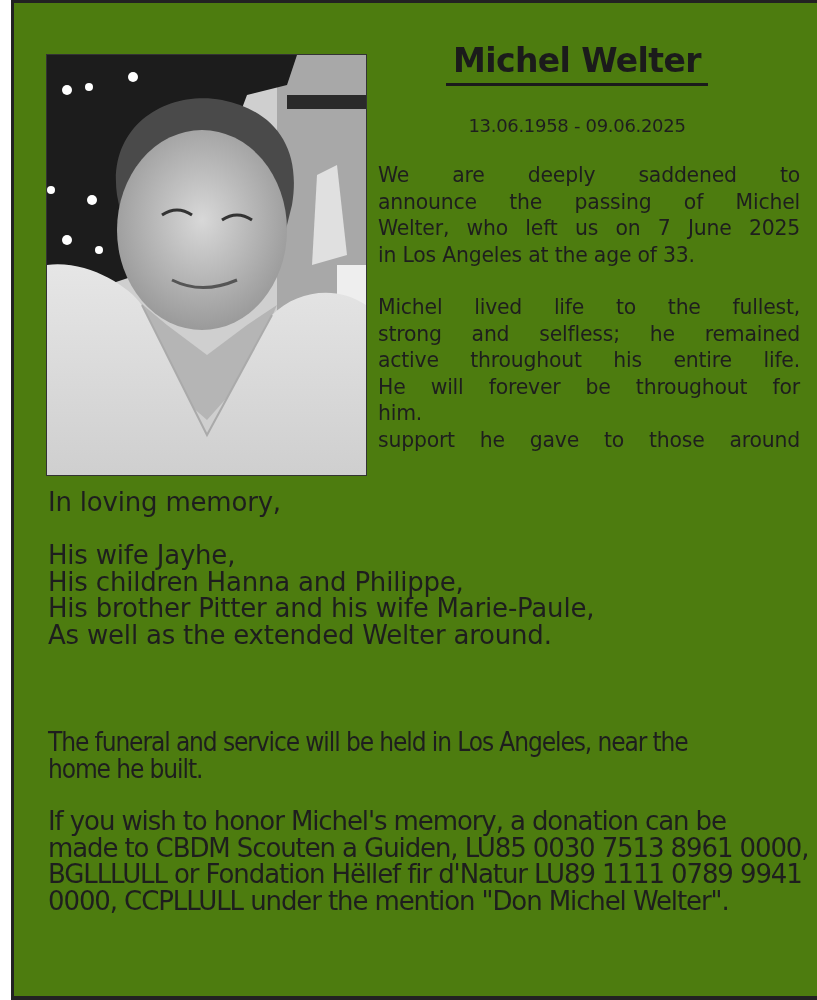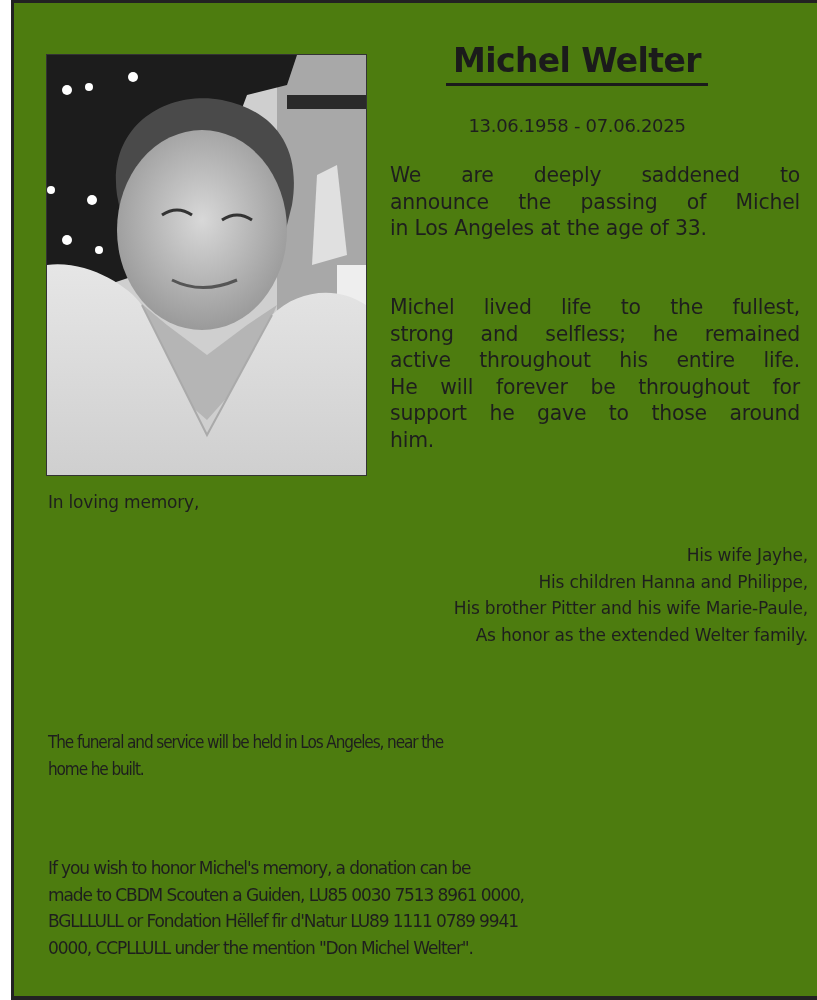--- a/index.html
+++ b/index.html
@@ -23,43 +23,43 @@
   .photo {
     position: absolute; left: 32px; top: 51px; width: 319px; height: 420px;
     border: 1.5px solid #333; overflow: hidden; background: #bbb;
   }
   .photo svg { display: block; width: 100%; height: 100%; }
   .right-col {
     position: absolute; left: 364px; width: 422px;
     font-size: 20.4px; line-height: 26.5px; text-align: justify;
     letter-spacing: -0.2px;
   }
-  .right-col .line { display: block; text-align: justify; text-align-last: justify; white-space: nowrap; margin-left: 12px; }
+  .right-col .line { display: block; text-align: justify; text-align-last: justify; white-space: nowrap; }
   .right-col .line.last { text-align-last: left; }
   .para1 { top: 159px; }
   .para2 { top: 291px; }
   .bottom {
-    position: absolute; left: 34px; width: 760px; font-size: 17px; line-height: 26.5px;
+    position: absolute; left: 34px; width: 760px; font-size: 26px; line-height: 26.5px;
     letter-spacing: -0.2px;
   }
   .bottom .line { display: block; white-space: nowrap; }
   .memory { top: 486px; }
-  .family { top: 539px; text-align: right; }
+  .family { top: 539px; }
   .funeral { top: 726px; font-stretch: condensed; }
-  .donation { top: 805px; margin-top: 47px; }
+  .donation { top: 805px; }
   .place { top: 938px; }
   .cond { letter-spacing: -1.1px; }
 </style>
 </head>
 <body>
 
 <div class="frame">
 
   <div class="title txt">Michel Welter</div>
-  <div class="dates txt">13.06.1958 - 07.06.2025</div>
+  <div class="dates txt">13.06.1958 - 09.06.2025</div>
 
   <div class="photo">
     <svg viewBox="0 0 319 420" preserveAspectRatio="none">
       <defs>
         <radialGradient id="face" cx="50%" cy="45%" r="55%">
           <stop offset="0%" stop-color="#d8d8d8"></stop>
           <stop offset="100%" stop-color="#9a9a9a"></stop>
         </radialGradient>
         <linearGradient id="sweater" x1="0" y1="0" x2="0" y2="1">
           <stop offset="0%" stop-color="#e6e6e6"></stop>
@@ -93,41 +93,42 @@
       <path d="M90 245 L120 330 L160 365 L200 320 L230 250 L200 270 L160 300 L120 270 Z" fill="#b5b5b5"></path>
 
       <path d="M0 210 C40 205 80 230 95 250 L160 380 L225 260 C250 235 290 230 319 250 L319 420 L0 420 Z" fill="url(#sweater)"></path>
       <path d="M95 250 L160 380 L225 260" stroke="#aaa" stroke-width="2" fill="none"></path>
     </svg>
   </div>
 
   <div class="right-col para1 txt">
     <span class="line">We are deeply saddened to</span>
     <span class="line">announce the passing of Michel</span>
+    <span class="line">Welter, who left us on 7 June 2025</span>
     <span class="line last">in Los Angeles at the age of 33.</span>
   </div>
 
   <div class="right-col para2 txt">
     <span class="line">Michel lived life to the fullest,</span>
     <span class="line">strong and selfless; he remained</span>
     <span class="line">active throughout his entire life.</span>
     <span class="line">He will forever be throughout for</span>
+    <span class="line last">him.</span>
     <span class="line">support he gave to those around</span>
-    <span class="line last">him.</span>
   </div>
 
   <div class="bottom memory txt">
     <span class="line">In loving memory,</span>
   </div>
 
   <div class="bottom family txt">
     <span class="line">His wife Jayhe,</span>
     <span class="line">His children Hanna and Philippe,</span>
     <span class="line">His brother Pitter and his wife Marie-Paule,</span>
-    <span class="line">As honor as the extended Welter family.</span>
+    <span class="line">As well as the extended Welter around.</span>
   </div>
 
   <div class="bottom funeral txt cond">
     <span class="line">The funeral and service will be held in Los Angeles, near the</span>
     <span class="line">home he built.</span>
   </div>
 
   <div class="bottom donation txt cond">
     <span class="line">If you wish to honor Michel's memory, a donation can be</span>
     <span class="line">made to CBDM Scouten a Guiden, LU85 0030 7513 8961 0000,</span>

